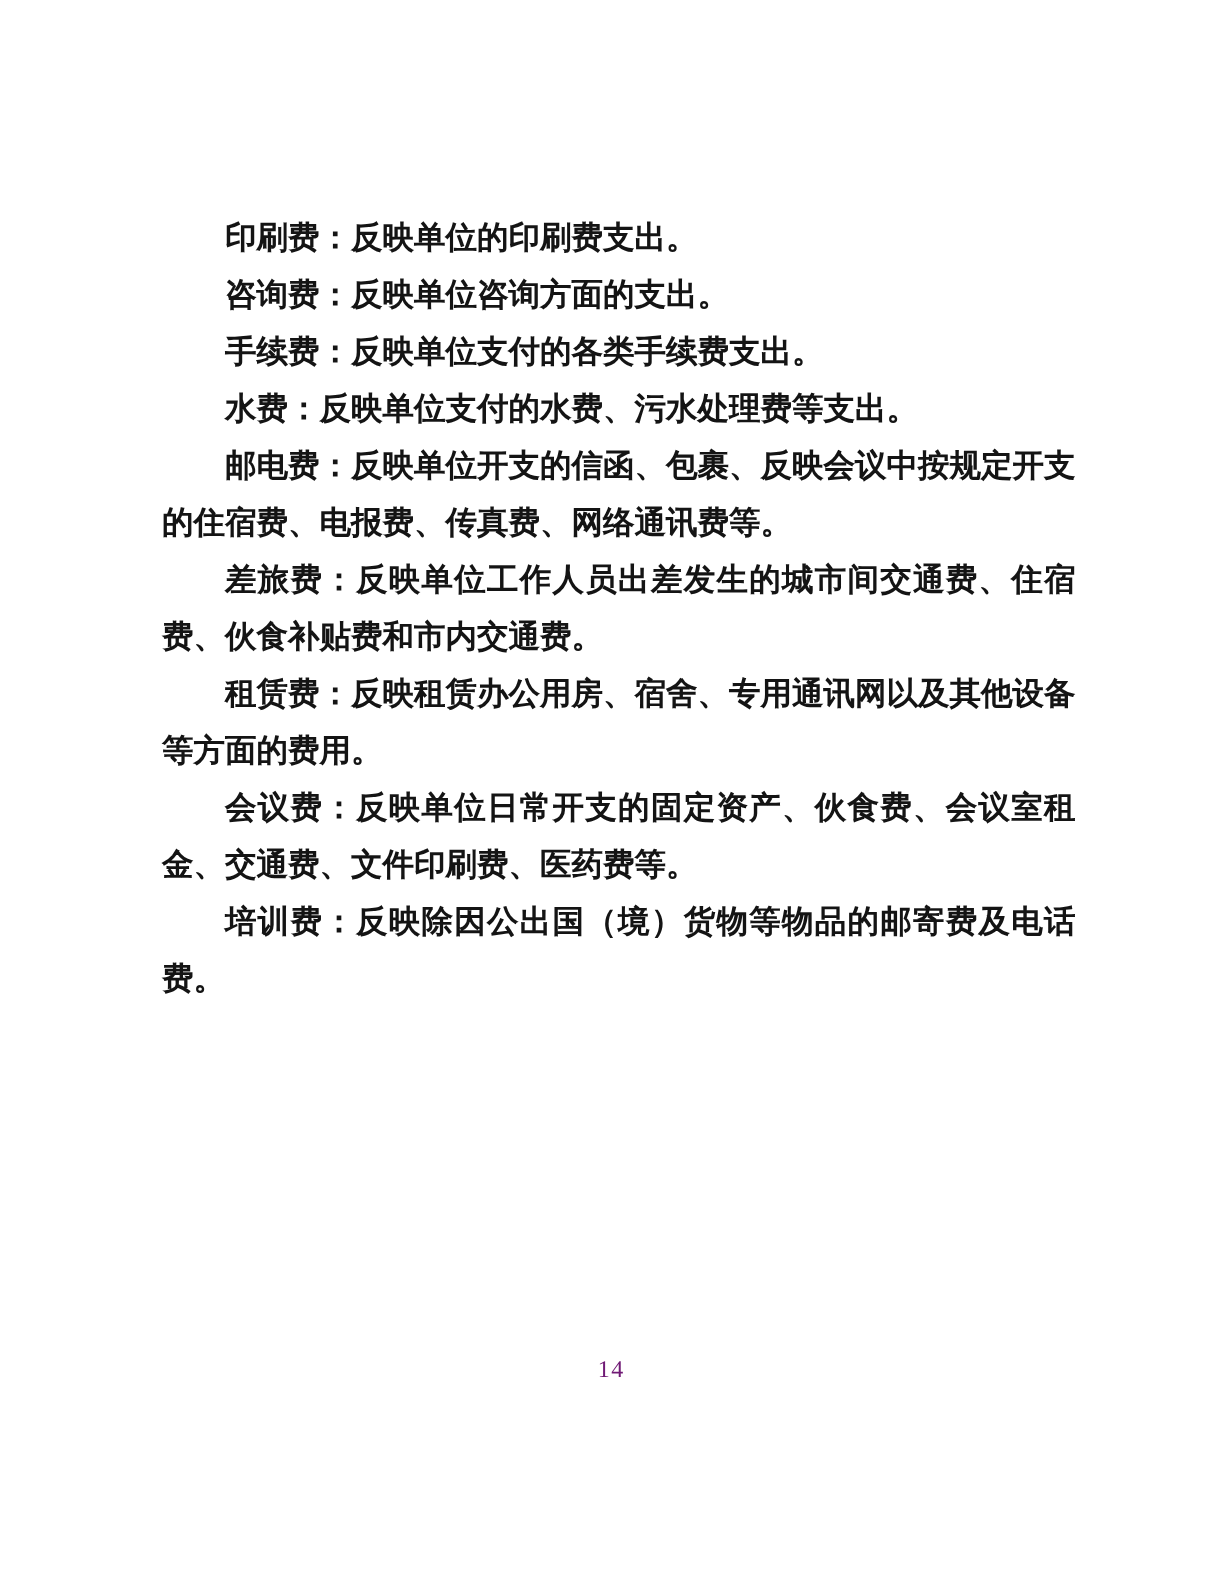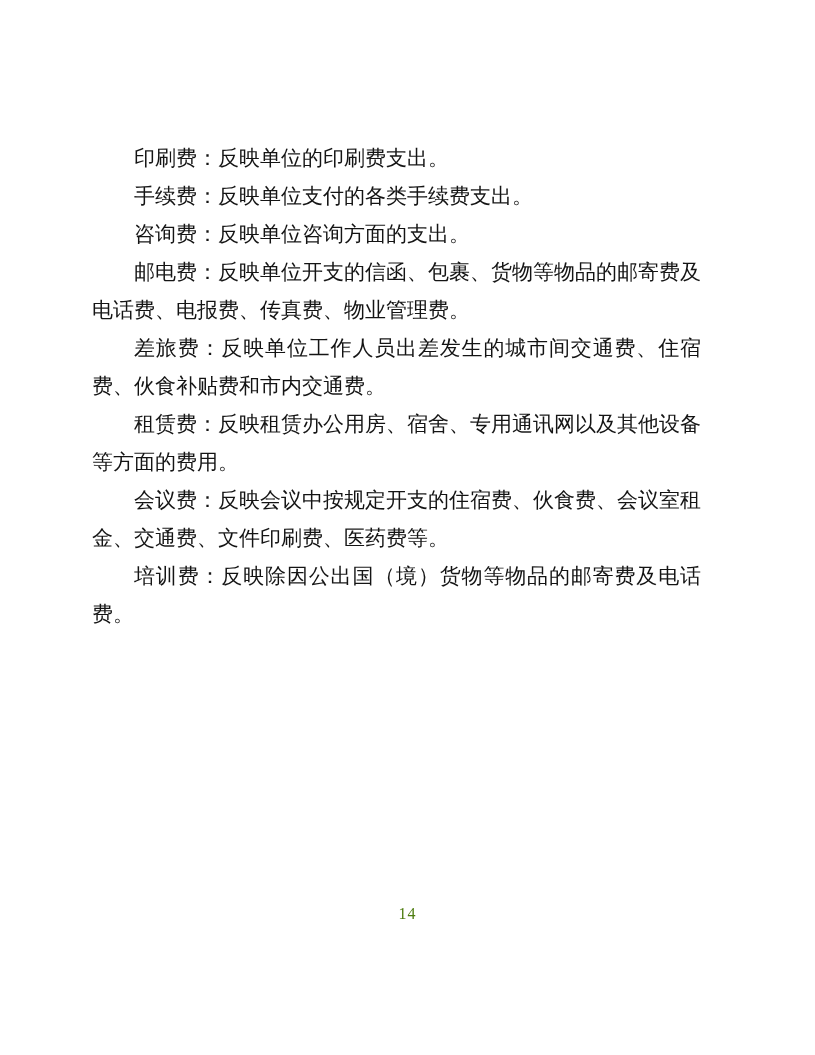--- a/index.html
+++ b/index.html
@@ -15,23 +15,24 @@
   .page {
     position: relative;
     width: 815px;
     height: 1055px;
     background: #ffffff;
     color: #141414;
     font-family: "Liberation Serif", "DejaVu Serif", serif;
   }
   .content {
     position: absolute;
-    left: 92px;
+    left: 108px;
     top: 139px;
     width: 609px;
+    font-weight: bold;
   }
   .para {
     margin: 0;
     padding: 0;
     font-size: 21px;
     line-height: 38px;
     text-align: justify;
     text-indent: 2em;
     word-break: break-all;
     overflow-wrap: break-word;
@@ -39,35 +40,36 @@
   .page-footer {
     position: absolute;
     top: 903px;
     left: 0;
     width: 815px;
     text-align: center;
   }
   .page-number {
     font-size: 16px;
     line-height: 22px;
-    color: #4d7c0f;
+    color: #701a75;
     letter-spacing: 1px;
   }
 </style>
 </head>
 <body>
 
 <div class="page">
   <main class="content">
 
   <p class="para">印刷费：反映单位的印刷费支出。</p>
+      <p class="para">咨询费：反映单位咨询方面的支出。</p>
       <p class="para">手续费：反映单位支付的各类手续费支出。</p>
-      <p class="para">咨询费：反映单位咨询方面的支出。</p>
-      <p class="para">邮电费：反映单位开支的信函、包裹、货物等物品的邮寄费及电话费、电报费、传真费、物业管理费。</p>
+      <p class="para">水费：反映单位支付的水费、污水处理费等支出。</p>
+      <p class="para">邮电费：反映单位开支的信函、包裹、反映会议中按规定开支的住宿费、电报费、传真费、网络通讯费等。</p>
       <p class="para">差旅费：反映单位工作人员出差发生的城市间交通费、住宿费、伙食补贴费和市内交通费。</p>
       <p class="para">租赁费：反映租赁办公用房、宿舍、专用通讯网以及其他设备等方面的费用。</p>
-      <p class="para">会议费：反映会议中按规定开支的住宿费、伙食费、会议室租金、交通费、文件印刷费、医药费等。</p>
+      <p class="para">会议费：反映单位日常开支的固定资产、伙食费、会议室租金、交通费、文件印刷费、医药费等。</p>
       <p class="para">培训费：反映除因公出国（境）货物等物品的邮寄费及电话费。</p>
     </main>
   <footer class="page-footer">
     <span class="page-number">14</span>
   </footer>
 </div>
 
 </body></html>

